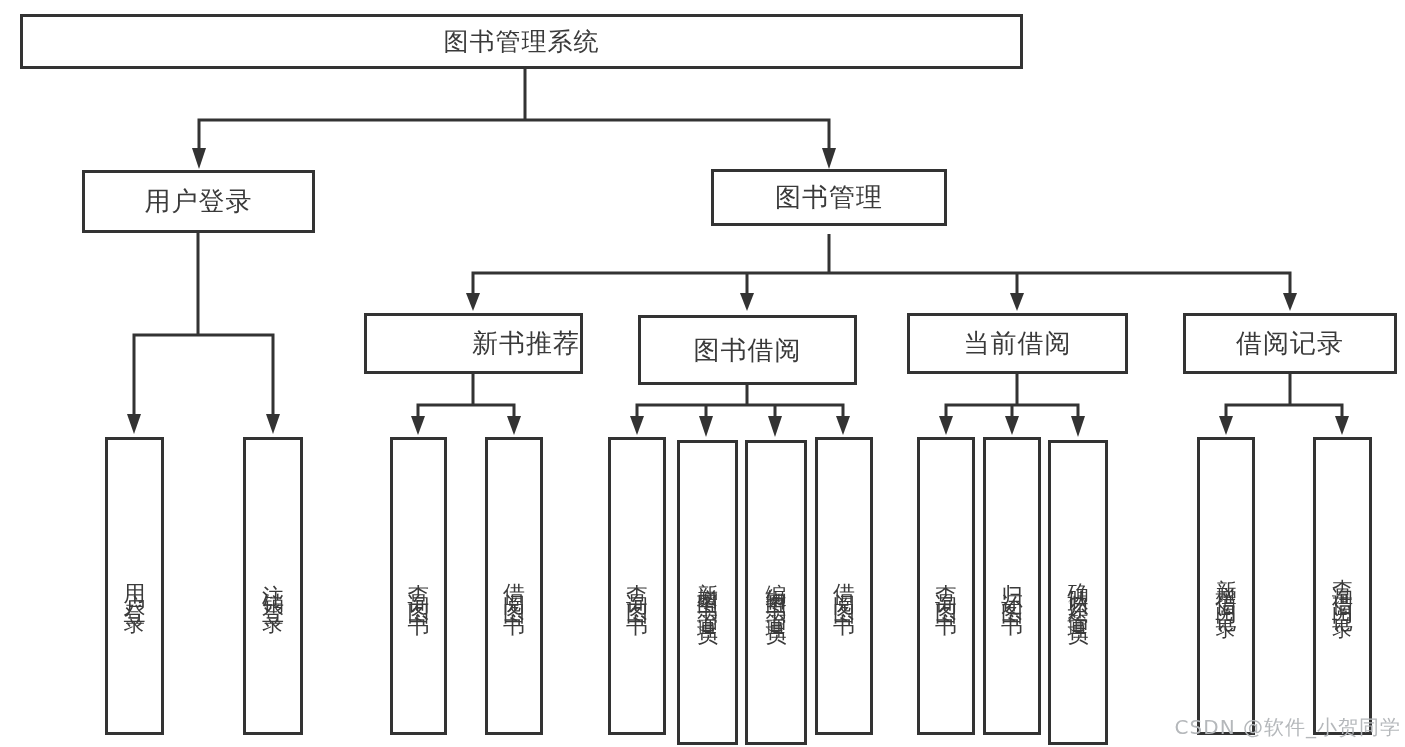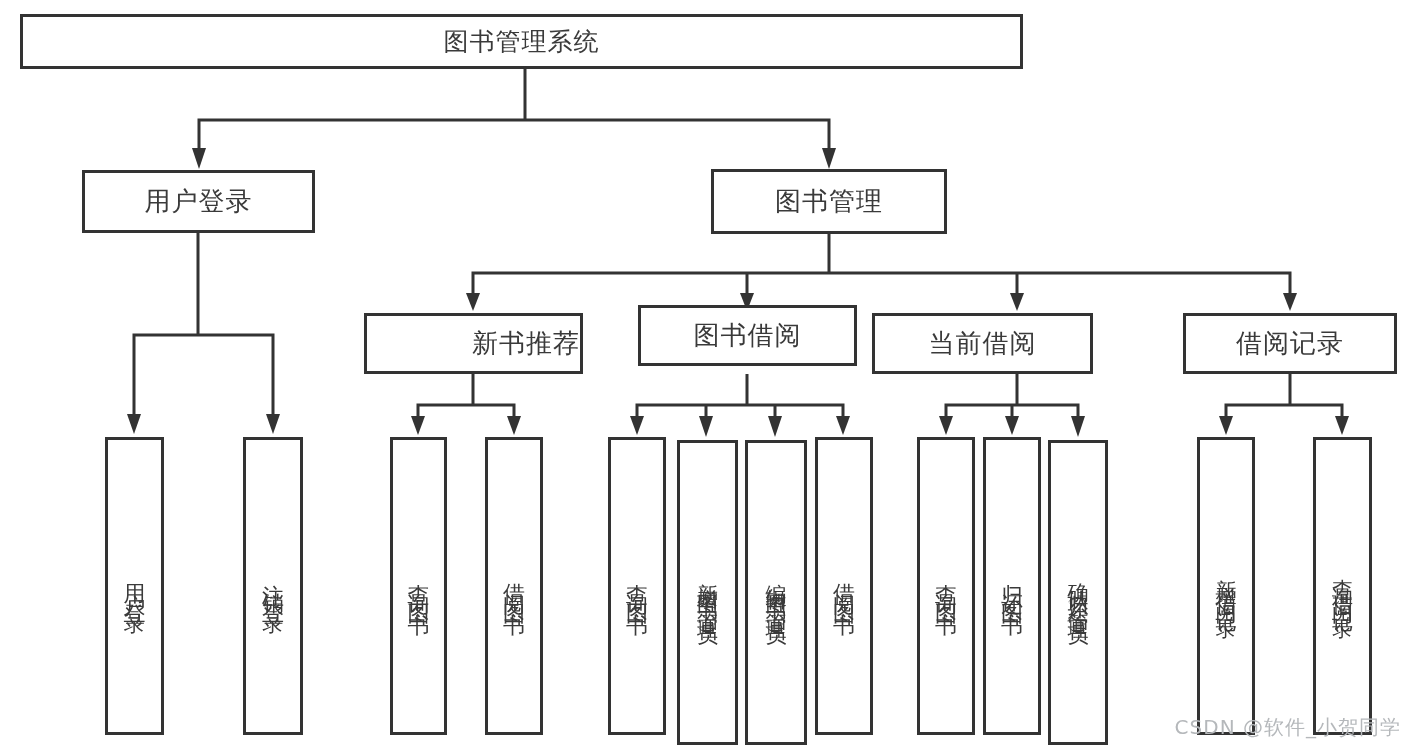--- a/index.html
+++ b/index.html
@@ -99,31 +99,31 @@
     </g>
   </svg>
 
   <div class="node h-node root-node" style="left:20px; top:14px; width:1003px; height:55px;">
     <span>图书管理系统</span>
   </div>
 
   <div class="node h-node" style="left:82px; top:170px; width:233px; height:63px;">
     <span>用户登录</span>
   </div>
-  <div class="node h-node" style="left:711px; top:169px; width:236px; height:65px;">
+  <div class="node h-node" style="left:711px; top:169px; width:236px; height:57px;">
     <span>图书管理</span>
   </div>
 
   <div class="node h-node" style="left:364px; top:313px; width:219px; height:61px;justify-content:flex-end;">
     <span>新书推荐</span>
   </div>
-  <div class="node h-node" style="left:638px; top:305px; width:219px; height:61px;">
+  <div class="node h-node" style="left:638px; top:315px; width:219px; height:70px;">
     <span>图书借阅</span>
   </div>
-  <div class="node h-node" style="left:872px; top:313px; width:221px; height:61px;">
+  <div class="node h-node" style="left:907px; top:313px; width:221px; height:61px;">
     <span>当前借阅</span>
   </div>
   <div class="node h-node" style="left:1183px; top:313px; width:214px; height:61px;">
     <span>借阅记录</span>
   </div>
 
   <div class="node v-node v4" style="left:105px; top:437px; width:59px; height:298px;">
     <span>用户登录</span>
   </div>
   <div class="node v-node v4" style="left:243px; top:437px; width:60px; height:298px;">

